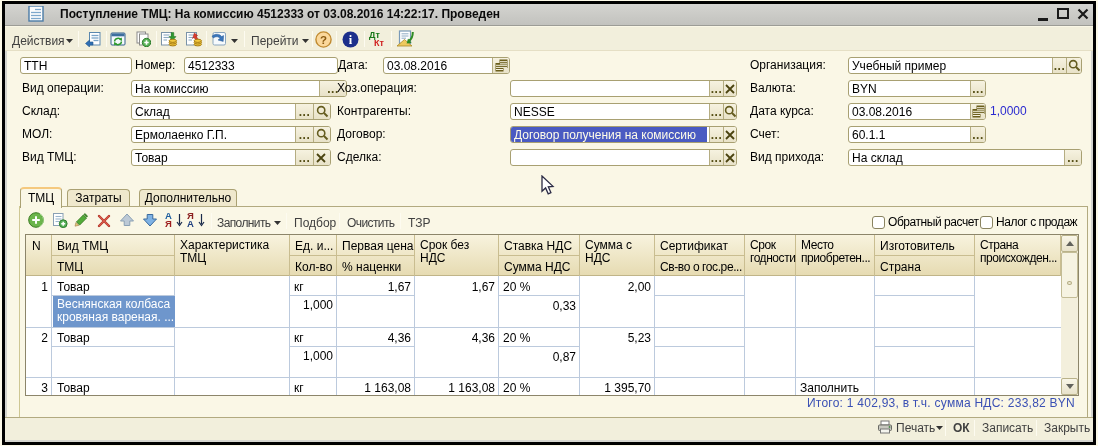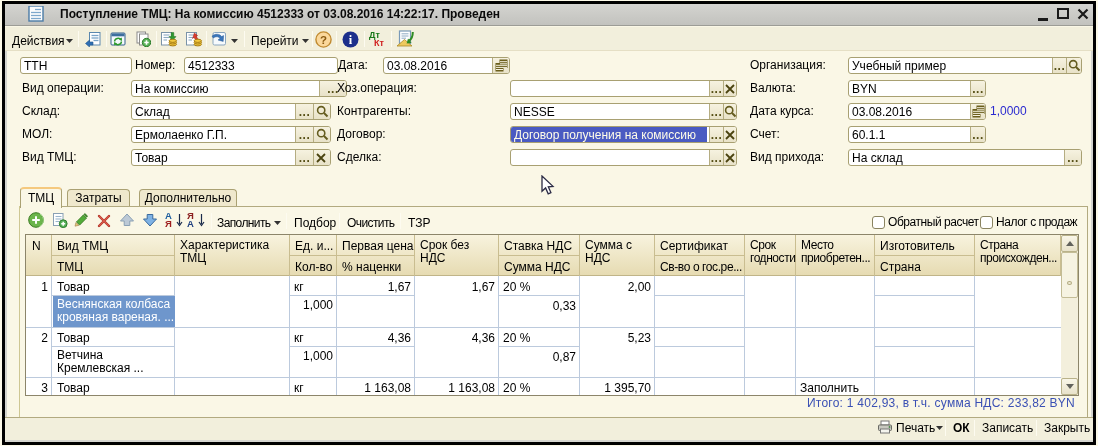--- a/index.html
+++ b/index.html
@@ -7,21 +7,21 @@
 #win{position:absolute;left:2px;top:1px;width:1094px;height:444px;border:3px solid #000;background:#faf7e6}
 #titlebar{position:absolute;left:5px;top:4px;width:1088px;height:22px;background:linear-gradient(#d4d4d0,#c2c2be);border-bottom:1px solid #9c9c96}
 #title{position:absolute;left:60px;top:7px;font-weight:bold;font-size:12px;color:#0a0a0a}
 .lbl{position:absolute;font-size:12px;color:#000;white-space:nowrap}
 .fld{position:absolute;height:17px;background:#fff;border:1px solid #a8a072;border-radius:3px;font-size:12px;line-height:15px;white-space:nowrap;overflow:hidden}
 .fld .tx{position:absolute;left:3px;top:1px}
 .fbtn{position:absolute;top:0;height:15px;background:linear-gradient(#f6f2e0,#e8e2c8);border-left:1px solid #b5ad82;color:#554e15;text-align:center;overflow:hidden;font-weight:bold;font-size:12px;line-height:17px;letter-spacing:0.5px}
 .toolsep{position:absolute;top:31px;width:1px;height:16px;background:#bfb996;border-right:1px solid #fdfbf0}
 .psep{position:absolute;top:213px;width:1px;height:16px;background:#bcb592;border-right:1px solid #fdfbf0}
 .bsep{position:absolute;top:420px;width:1px;height:16px;background:#bcb592;border-right:1px solid #fdfbf0}
-.tbtxt{position:absolute;top:34px;font-size:12px;color:#000000}
+.tbtxt{position:absolute;top:34px;font-size:12px;color:#404040}
 .hcell{position:absolute;font-size:12px;color:#000;overflow:hidden}
 .tab{position:absolute;font-size:12px;text-align:center;border:1px solid #aaa173;border-bottom:none;border-radius:4px 4px 0 0}
 .num{position:absolute;font-size:12px;text-align:right}
 .txl{position:absolute;font-size:12px;text-align:left;white-space:nowrap}
 .gridv{position:absolute;width:1px;background:#bccadd}
 .gridh{position:absolute;height:1px;background:#bccadd}
 .cb{position:absolute;top:216px;width:13px;height:13px;background:#fff;border:1px solid #8a8460;border-radius:3px}
 </style></head><body>
 
 <div id="win"></div>
@@ -319,21 +319,20 @@
 <div class="txl" style="left:31px;top:63px;color:#fff;line-height:13px;white-space:normal;width:118px">Веснянская колбаса кровяная вареная. ...</div>
 <div class="num" style="left:264px;top:63px;width:43px">1,000</div>
 <div class="num" style="left:473px;top:64px;width:77px">0,33</div>
 <div class="num" style="left:0px;top:96px;width:22px">2</div>
 <div class="txl" style="left:31px;top:96px">Товар</div>
 <div class="txl" style="left:268px;top:96px">кг</div>
 <div class="num" style="left:311px;top:96px;width:74px">4,36</div>
 <div class="num" style="left:389px;top:96px;width:80px">4,36</div>
 <div class="txl" style="left:477px;top:96px">20 %</div>
 <div class="num" style="left:554px;top:96px;width:71px">5,23</div>
-<div class="txl" style="left:31px;top:114px;line-height:13px;white-space:normal;width:110px">Ветчина Кремлевская ...</div>
 <div class="num" style="left:264px;top:114px;width:43px">1,000</div>
 <div class="num" style="left:473px;top:115px;width:77px">0,87</div>
 <div class="num" style="left:0px;top:146px;width:22px">3</div>
 <div class="txl" style="left:31px;top:146px">Товар</div>
 <div class="txl" style="left:268px;top:146px">кг</div>
 <div class="num" style="left:311px;top:146px;width:74px">1 163,08</div>
 <div class="num" style="left:389px;top:146px;width:80px">1 163,08</div>
 <div class="txl" style="left:477px;top:146px">20 %</div>
 <div class="num" style="left:554px;top:146px;width:71px">1 395,70</div>
 <div class="txl" style="left:774px;top:146px">Заполнить</div>

